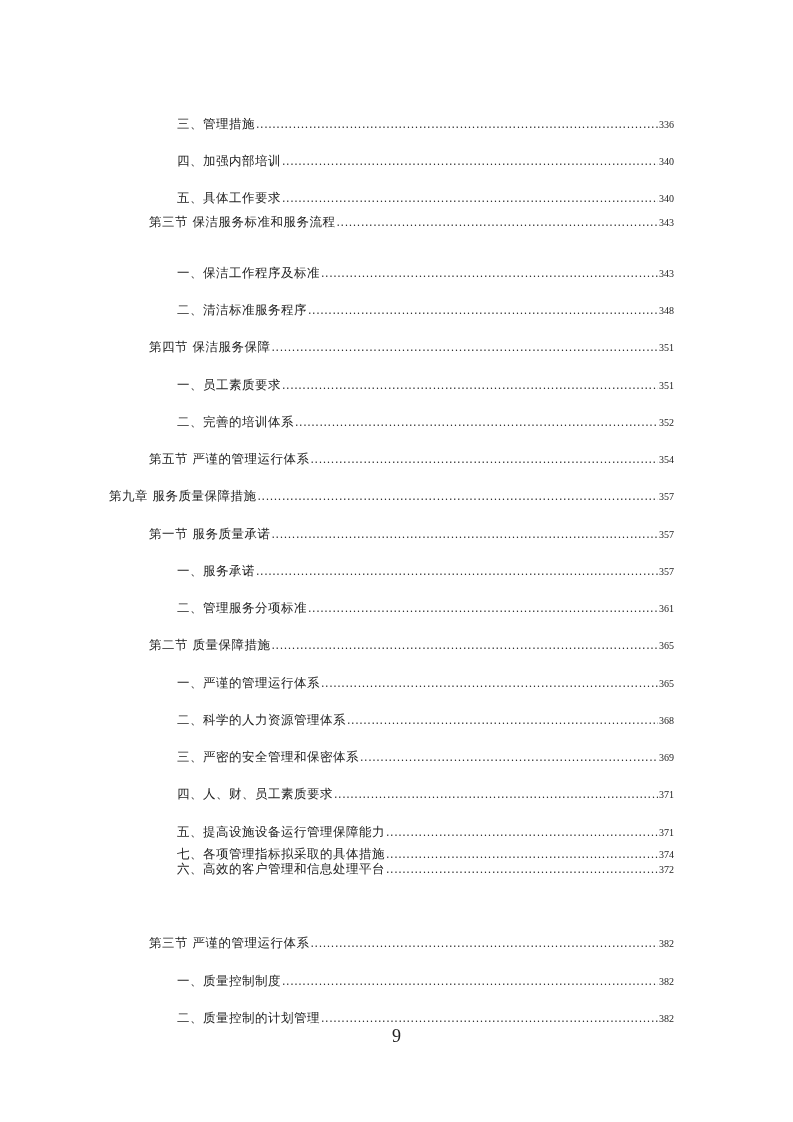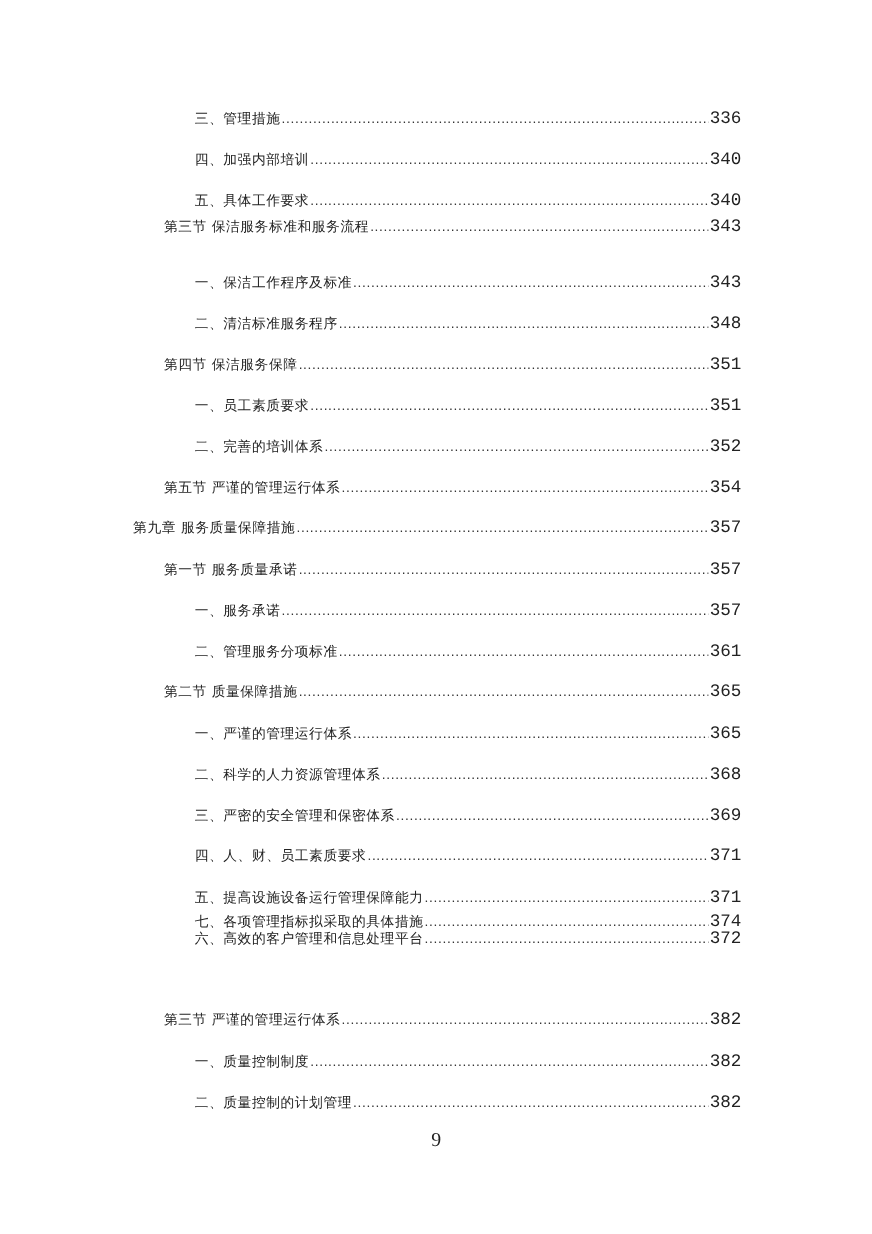--- a/index.html
+++ b/index.html
@@ -1,26 +1,26 @@
 <!DOCTYPE html>
 <html><head>
   <meta charset="utf-8">
   <style>
     html, body { margin: 0; padding: 0; background: #ffffff; }
     body { width: 793px; height: 1122px; position: relative; overflow: hidden;
       font-family: "DejaVu Sans", "Liberation Sans", sans-serif; color: #222; }
     .toc { position: absolute; left: 0; top: 0; width: 793px; }
     .toc-row { position: absolute; display: flex; align-items: baseline; height: 20px;
-      font-size: 12.5px; right: 119px; line-height: 20px; }
+      font-size: 12.5px; right: 119px; line-height: 20px; margin-top: 16px; }
     .toc-row .title { white-space: nowrap; letter-spacing: 0.5px; }
     .toc-row .leader { flex: 1; overflow: hidden; white-space: nowrap; margin: 0 1px; color: #333;
       font-family: "Liberation Sans", sans-serif; letter-spacing: 0.6px; }
     .toc-row .leader::before { content: "........................................................................................................................................................................................................................................"; }
-    .toc-row .page { font-family: Liberation Mono, monospace; font-size: 16px; white-space: nowrap; }
-    .lvl1 { left: 121px; }
+    .toc-row .page { font-family: Liberation Serif, serif; font-size: 10px; white-space: nowrap; }
+    .lvl1 { left: 109px; }
     .lvl2 { left: 149px; }
     .lvl3 { left: 177px; }
     .page-number { position: absolute; top: 1026px; left: 0; width: 793px; text-align: center;
       font-family: "Liberation Serif", serif; font-size: 18px; color: #222; }
   </style>
 </head>
 <body>
 
 <div class="toc">
   <div class="toc-row lvl3" style="top:98px">

